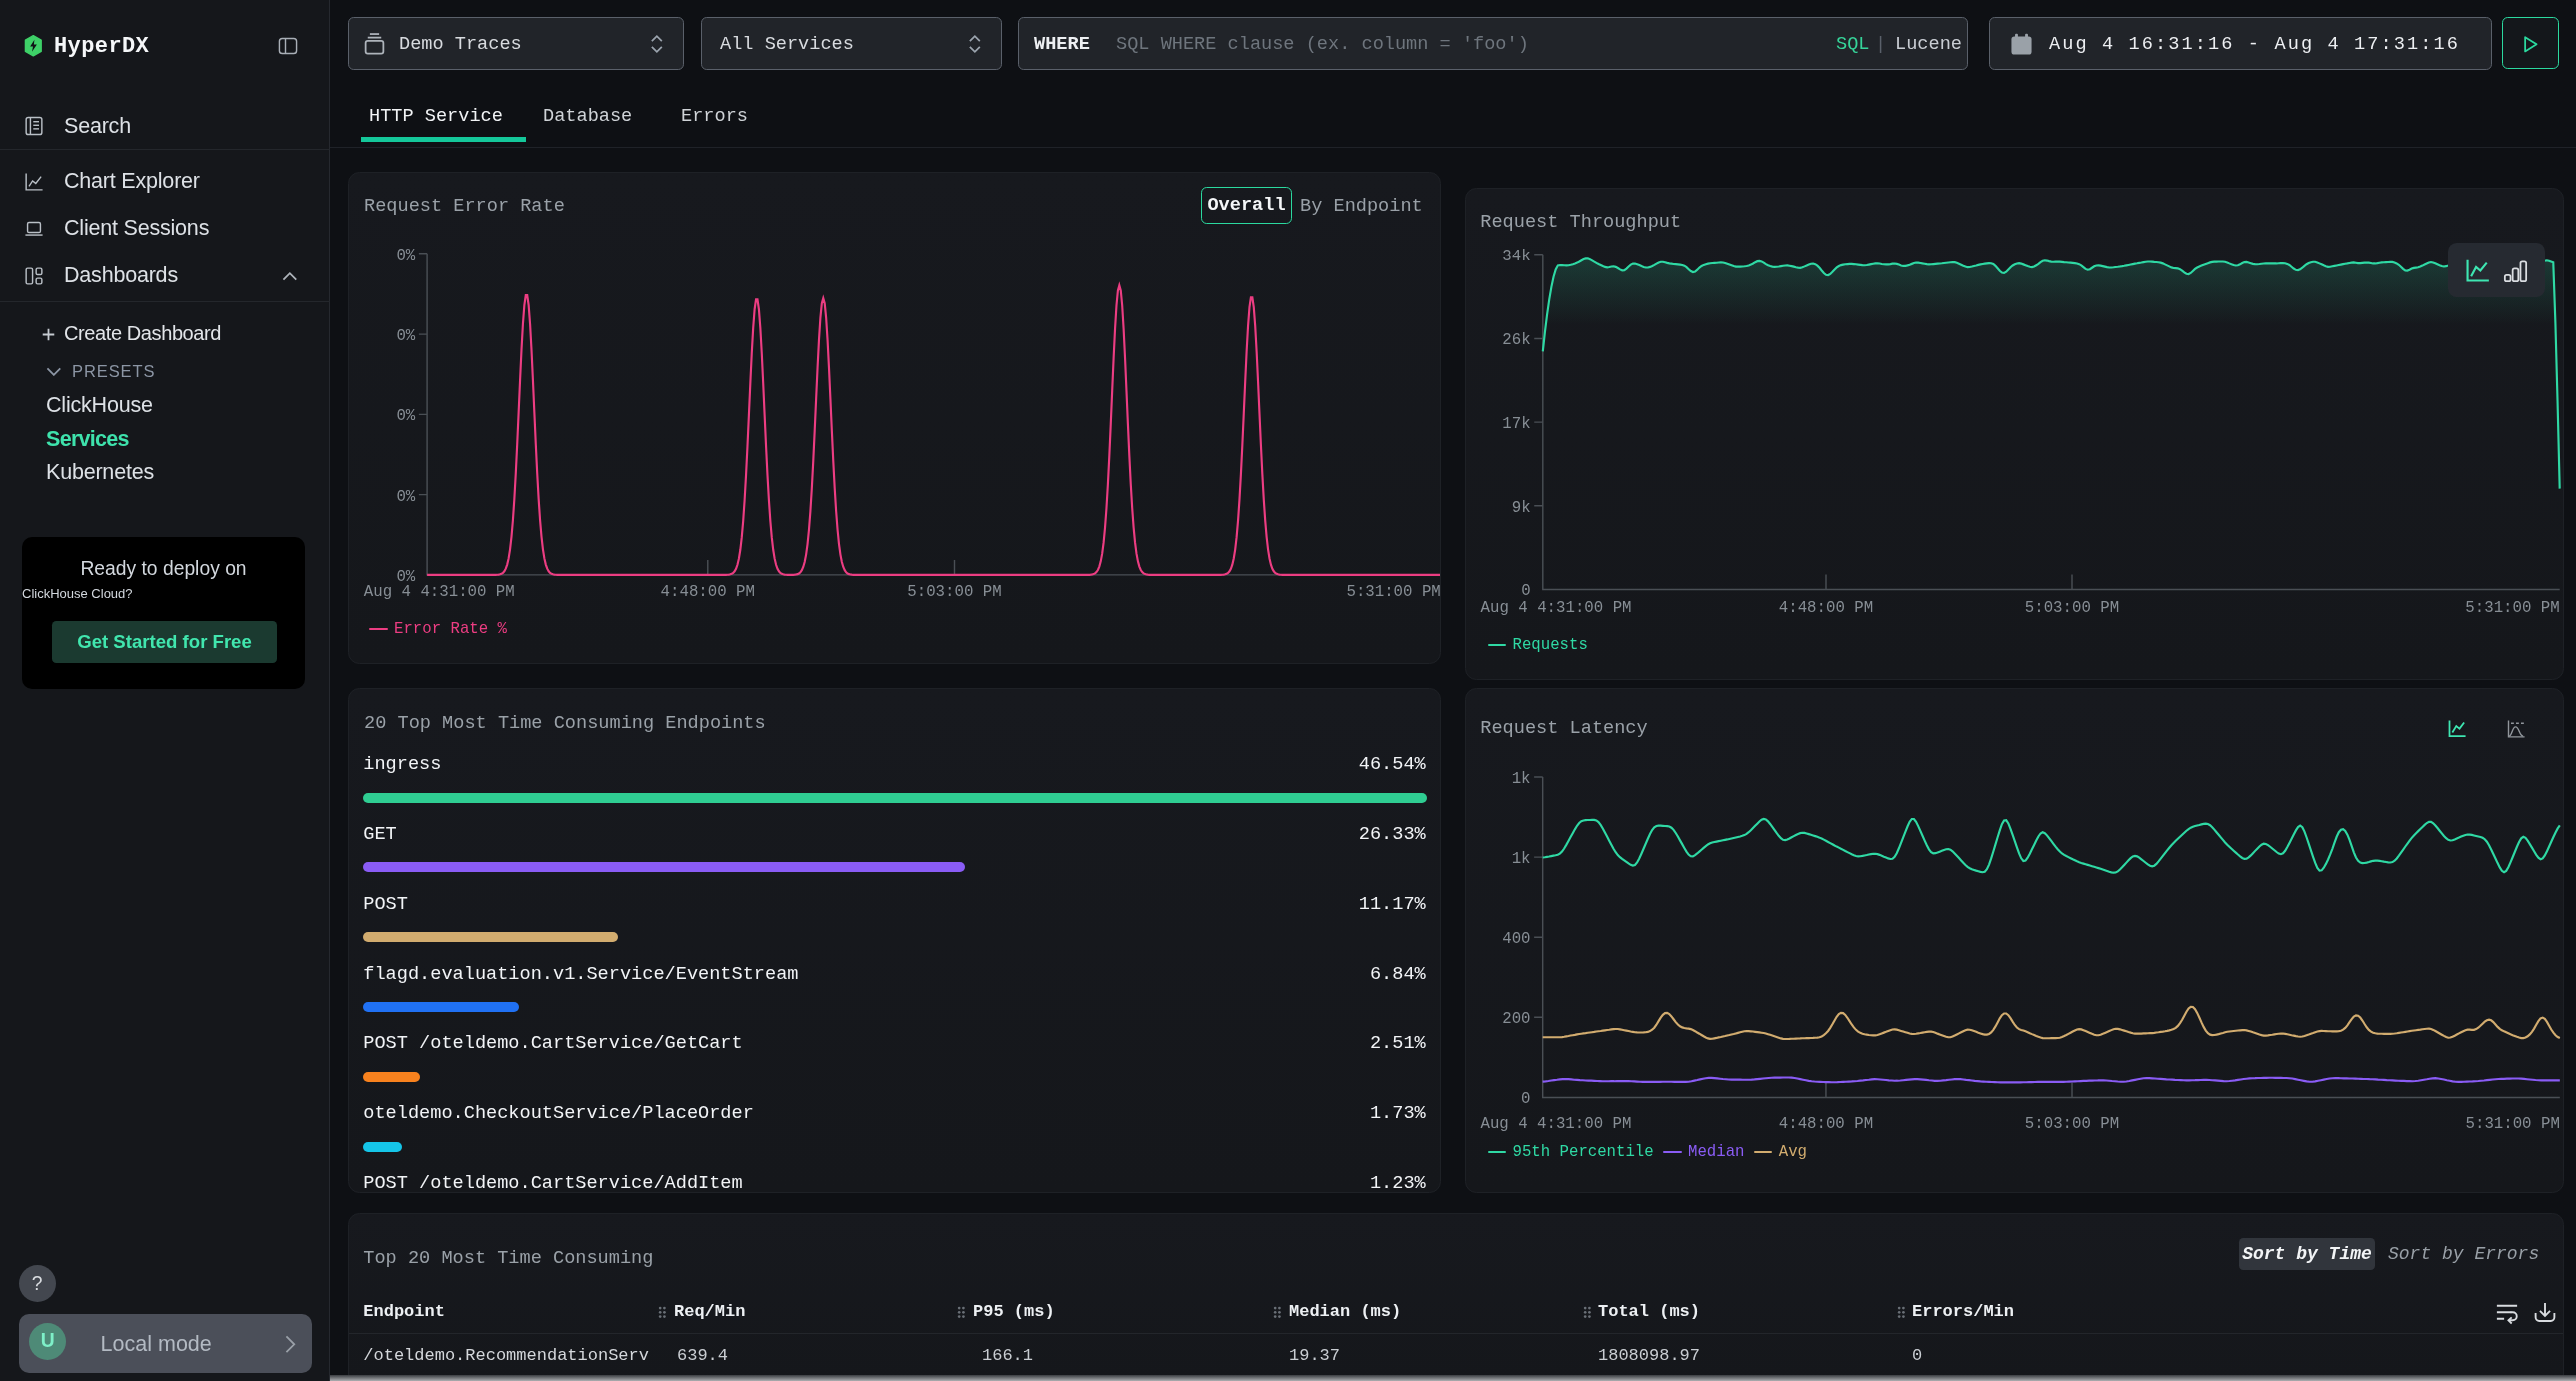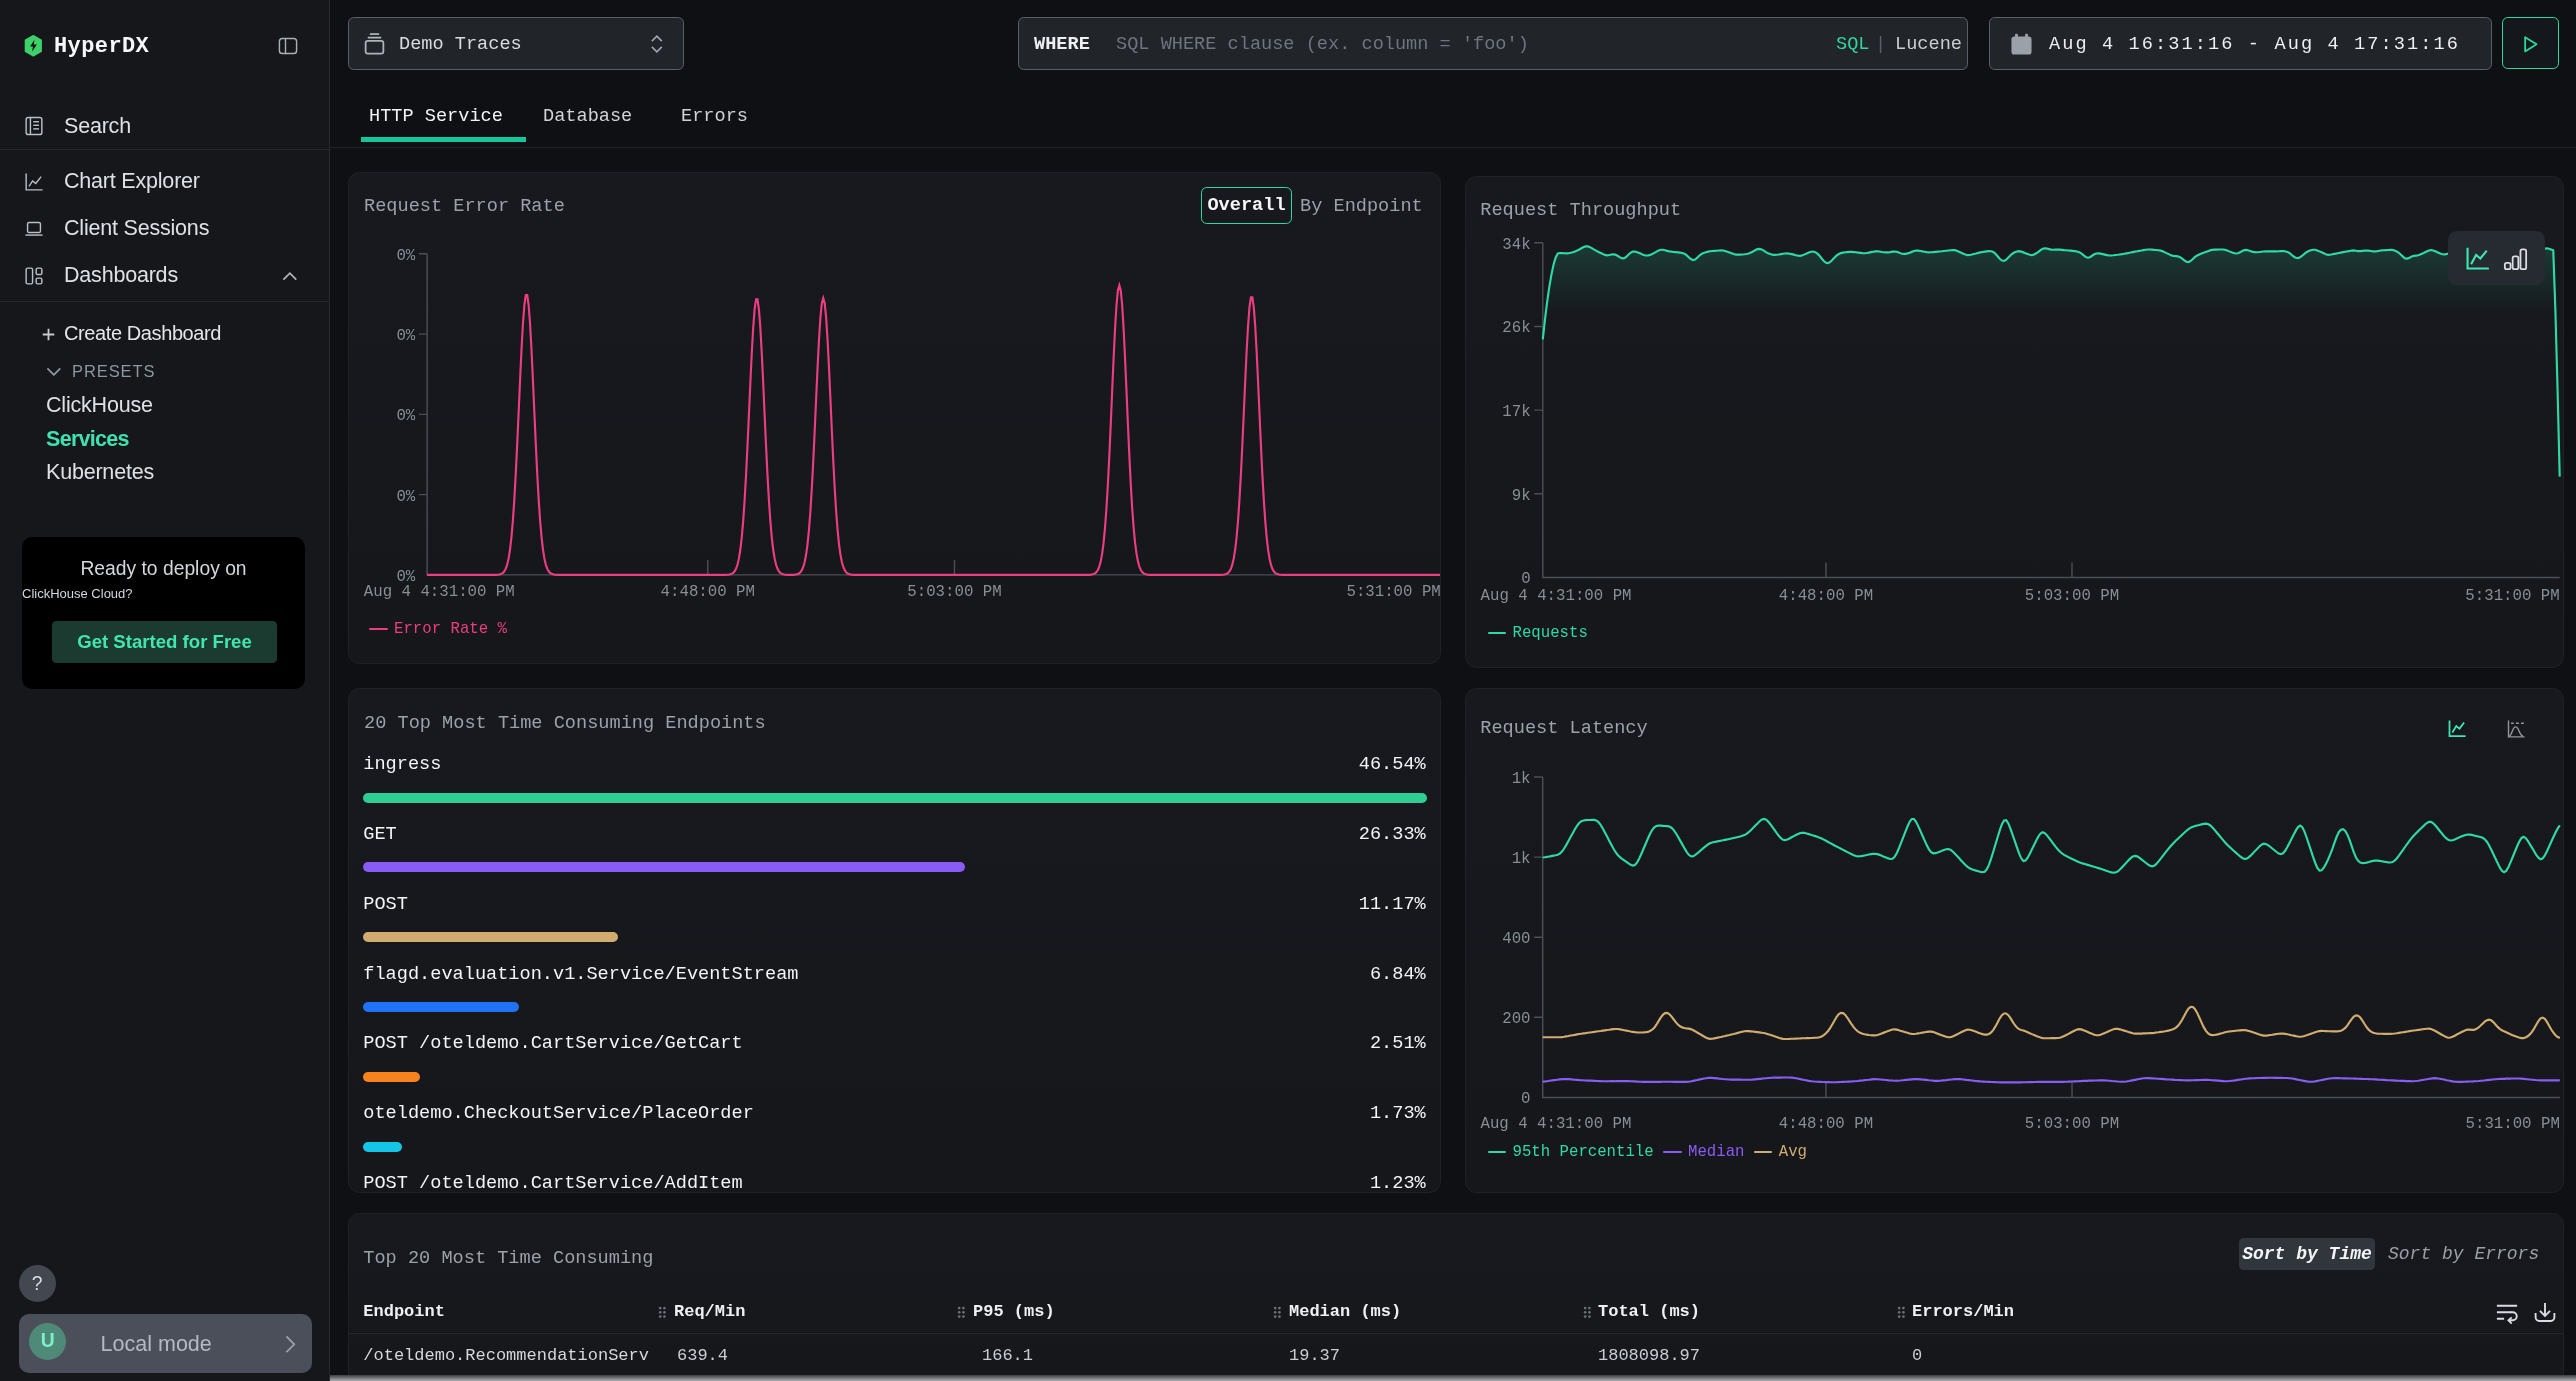--- a/index.html
+++ b/index.html
@@ -124,20 +124,27 @@
     <rect x="2" y="11" width="25" height="18" rx="3" fill="none" stroke="#AEB4BB" stroke-width="2.5"></rect>
     <line x1="5" y1="6.5" x2="24" y2="6.5" stroke="#AEB4BB" stroke-width="2.5"></line>
     <line x1="8" y1="1.5" x2="21" y2="1.5" stroke="#AEB4BB" stroke-width="2.5"></line>
   </svg>
   <div class="tbtext" style="left:50px">Demo Traces</div>
   <svg class="chev2" width="15.7" height="21.5" viewBox="0 0 22 30">
     <path d="M4 11 L11 4 L18 11" fill="none" stroke="#9AA3AD" stroke-width="2.5"></path>
     <path d="M4 19 L11 26 L18 19" fill="none" stroke="#9AA3AD" stroke-width="2.5"></path>
   </svg>
 </div>
+<div class="tbox" style="left:701px;width:301px">
+  <div class="tbtext" style="left:18px">All Services</div>
+  <svg class="chev2" width="15.7" height="21.5" viewBox="0 0 22 30">
+    <path d="M4 11 L11 4 L18 11" fill="none" stroke="#9AA3AD" stroke-width="2.5"></path>
+    <path d="M4 19 L11 26 L18 19" fill="none" stroke="#9AA3AD" stroke-width="2.5"></path>
+  </svg>
+</div>
 <div class="tbox" style="left:1018px;width:950px">
   <div class="tbtext" style="left:15px;font-weight:bold;color:#EDEFF2">WHERE</div>
   <div class="tbtext" style="left:97px;color:#6E757D">SQL WHERE clause (ex. column = 'foo')</div>
   <div class="tbtext" style="left:817px;color:#36D399">SQL</div>
   <div class="tbtext" style="left:856px;color:#5A606A">|</div>
   <div class="tbtext" style="left:876px;color:#C9CDD3">Lucene</div>
 </div>
 <div class="tbox" style="left:1989px;width:503px">
   <svg class="abs" style="left:20px;top:15px" width="23" height="23" viewBox="0 0 32 32">
     <rect x="2" y="5" width="28" height="25" rx="4" fill="#9AA1A8"></rect>
@@ -180,21 +187,21 @@
       <text x="1526" y="591" text-anchor="end">5:31:00 PM</text>
     </g>
     <path d="M108.5,562.0 L110.5,562.0 L112.5,562.0 L114.5,562.0 L116.5,562.0 L118.5,562.0 L120.5,562.0 L122.5,562.0 L124.5,562.0 L126.5,562.0 L128.5,562.0 L130.5,562.0 L132.5,562.0 L134.5,562.0 L136.5,562.0 L138.5,562.0 L140.5,562.0 L142.5,562.0 L144.5,562.0 L146.5,562.0 L148.5,562.0 L150.5,562.0 L152.5,562.0 L154.5,562.0 L156.5,562.0 L158.5,562.0 L160.5,562.0 L162.5,562.0 L164.5,562.0 L166.5,562.0 L168.5,562.0 L170.5,562.0 L172.5,562.0 L174.5,562.0 L176.5,562.0 L178.5,562.0 L180.5,562.0 L182.5,562.0 L184.5,562.0 L186.5,562.0 L188.5,562.0 L190.5,562.0 L192.5,562.0 L194.5,562.0 L196.5,562.0 L198.5,562.0 L200.5,562.0 L202.5,562.0 L204.5,561.9 L206.5,561.8 L208.5,561.6 L210.5,561.2 L212.5,560.5 L214.5,559.2 L216.5,557.0 L218.5,553.3 L220.5,547.6 L222.5,538.9 L224.5,526.3 L226.5,508.8 L228.5,485.6 L230.5,456.0 L232.5,420.3 L234.5,379.4 L236.5,335.0 L238.5,289.8 L240.5,247.3 L242.5,211.1 L244.5,184.7 L246.5,170.8 L248.5,170.8 L250.5,184.7 L252.5,211.1 L254.5,247.3 L256.5,289.8 L258.5,335.0 L260.5,379.4 L262.5,420.3 L264.5,456.0 L266.5,485.6 L268.5,508.8 L270.5,526.3 L272.5,538.9 L274.5,547.6 L276.5,553.3 L278.5,557.0 L280.5,559.2 L282.5,560.5 L284.5,561.2 L286.5,561.6 L288.5,561.8 L290.5,561.9 L292.5,562.0 L294.5,562.0 L296.5,562.0 L298.5,562.0 L300.5,562.0 L302.5,562.0 L304.5,562.0 L306.5,562.0 L308.5,562.0 L310.5,562.0 L312.5,562.0 L314.5,562.0 L316.5,562.0 L318.5,562.0 L320.5,562.0 L322.5,562.0 L324.5,562.0 L326.5,562.0 L328.5,562.0 L330.5,562.0 L332.5,562.0 L334.5,562.0 L336.5,562.0 L338.5,562.0 L340.5,562.0 L342.5,562.0 L344.5,562.0 L346.5,562.0 L348.5,562.0 L350.5,562.0 L352.5,562.0 L354.5,562.0 L356.5,562.0 L358.5,562.0 L360.5,562.0 L362.5,562.0 L364.5,562.0 L366.5,562.0 L368.5,562.0 L370.5,562.0 L372.5,562.0 L374.5,562.0 L376.5,562.0 L378.5,562.0 L380.5,562.0 L382.5,562.0 L384.5,562.0 L386.5,562.0 L388.5,562.0 L390.5,562.0 L392.5,562.0 L394.5,562.0 L396.5,562.0 L398.5,562.0 L400.5,562.0 L402.5,562.0 L404.5,562.0 L406.5,562.0 L408.5,562.0 L410.5,562.0 L412.5,562.0 L414.5,562.0 L416.5,562.0 L418.5,562.0 L420.5,562.0 L422.5,562.0 L424.5,562.0 L426.5,562.0 L428.5,562.0 L430.5,562.0 L432.5,562.0 L434.5,562.0 L436.5,562.0 L438.5,562.0 L440.5,562.0 L442.5,562.0 L444.5,562.0 L446.5,562.0 L448.5,562.0 L450.5,562.0 L452.5,562.0 L454.5,562.0 L456.5,562.0 L458.5,562.0 L460.5,562.0 L462.5,562.0 L464.5,562.0 L466.5,562.0 L468.5,562.0 L470.5,562.0 L472.5,562.0 L474.5,562.0 L476.5,562.0 L478.5,562.0 L480.5,562.0 L482.5,562.0 L484.5,562.0 L486.5,562.0 L488.5,562.0 L490.5,562.0 L492.5,562.0 L494.5,562.0 L496.5,562.0 L498.5,562.0 L500.5,562.0 L502.5,562.0 L504.5,562.0 L506.5,562.0 L508.5,562.0 L510.5,562.0 L512.5,562.0 L514.5,562.0 L516.5,562.0 L518.5,562.0 L520.5,562.0 L522.5,562.0 L524.5,562.0 L526.5,561.9 L528.5,561.8 L530.5,561.6 L532.5,561.2 L534.5,560.5 L536.5,559.2 L538.5,557.0 L540.5,553.5 L542.5,547.8 L544.5,539.3 L546.5,526.9 L548.5,509.6 L550.5,486.7 L552.5,457.6 L554.5,422.5 L556.5,382.2 L558.5,338.4 L560.5,294.0 L562.5,252.1 L564.5,216.5 L566.5,190.5 L568.5,176.8 L570.5,176.8 L572.5,190.5 L574.5,216.5 L576.5,252.1 L578.5,294.0 L580.5,338.4 L582.5,382.2 L584.5,422.5 L586.5,457.6 L588.5,486.7 L590.5,509.6 L592.5,526.9 L594.5,539.3 L596.5,547.8 L598.5,553.5 L600.5,557.0 L602.5,559.2 L604.5,560.5 L606.5,561.2 L608.5,561.6 L610.5,561.8 L612.5,561.9 L614.5,561.9 L616.5,562.0 L618.5,561.9 L620.5,561.9 L622.5,561.7 L624.5,561.4 L626.5,560.9 L628.5,560.0 L630.5,558.3 L632.5,555.5 L634.5,550.9 L636.5,544.0 L638.5,533.6 L640.5,518.9 L642.5,498.9 L644.5,473.0 L646.5,440.8 L648.5,402.9 L650.5,360.6 L652.5,316.1 L654.5,272.5 L656.5,233.3 L658.5,202.1 L660.5,182.0 L662.5,175.0 L664.5,182.0 L666.5,202.1 L668.5,233.3 L670.5,272.5 L672.5,316.1 L674.5,360.6 L676.5,402.9 L678.5,440.8 L680.5,473.0 L682.5,498.9 L684.5,518.9 L686.5,533.6 L688.5,544.0 L690.5,550.9 L692.5,555.5 L694.5,558.3 L696.5,560.0 L698.5,560.9 L700.5,561.4 L702.5,561.7 L704.5,561.9 L706.5,561.9 L708.5,562.0 L710.5,562.0 L712.5,562.0 L714.5,562.0 L716.5,562.0 L718.5,562.0 L720.5,562.0 L722.5,562.0 L724.5,562.0 L726.5,562.0 L728.5,562.0 L730.5,562.0 L732.5,562.0 L734.5,562.0 L736.5,562.0 L738.5,562.0 L740.5,562.0 L742.5,562.0 L744.5,562.0 L746.5,562.0 L748.5,562.0 L750.5,562.0 L752.5,562.0 L754.5,562.0 L756.5,562.0 L758.5,562.0 L760.5,562.0 L762.5,562.0 L764.5,562.0 L766.5,562.0 L768.5,562.0 L770.5,562.0 L772.5,562.0 L774.5,562.0 L776.5,562.0 L778.5,562.0 L780.5,562.0 L782.5,562.0 L784.5,562.0 L786.5,562.0 L788.5,562.0 L790.5,562.0 L792.5,562.0 L794.5,562.0 L796.5,562.0 L798.5,562.0 L800.5,562.0 L802.5,562.0 L804.5,562.0 L806.5,562.0 L808.5,562.0 L810.5,562.0 L812.5,562.0 L814.5,562.0 L816.5,562.0 L818.5,562.0 L820.5,562.0 L822.5,562.0 L824.5,562.0 L826.5,562.0 L828.5,562.0 L830.5,562.0 L832.5,562.0 L834.5,562.0 L836.5,562.0 L838.5,562.0 L840.5,562.0 L842.5,562.0 L844.5,562.0 L846.5,562.0 L848.5,562.0 L850.5,562.0 L852.5,562.0 L854.5,562.0 L856.5,562.0 L858.5,562.0 L860.5,562.0 L862.5,562.0 L864.5,562.0 L866.5,562.0 L868.5,562.0 L870.5,562.0 L872.5,562.0 L874.5,562.0 L876.5,562.0 L878.5,562.0 L880.5,562.0 L882.5,562.0 L884.5,562.0 L886.5,562.0 L888.5,562.0 L890.5,562.0 L892.5,562.0 L894.5,562.0 L896.5,562.0 L898.5,562.0 L900.5,562.0 L902.5,562.0 L904.5,562.0 L906.5,562.0 L908.5,562.0 L910.5,562.0 L912.5,562.0 L914.5,562.0 L916.5,562.0 L918.5,562.0 L920.5,562.0 L922.5,562.0 L924.5,562.0 L926.5,562.0 L928.5,562.0 L930.5,562.0 L932.5,562.0 L934.5,562.0 L936.5,562.0 L938.5,562.0 L940.5,562.0 L942.5,562.0 L944.5,562.0 L946.5,562.0 L948.5,562.0 L950.5,562.0 L952.5,562.0 L954.5,562.0 L956.5,562.0 L958.5,562.0 L960.5,562.0 L962.5,562.0 L964.5,562.0 L966.5,562.0 L968.5,562.0 L970.5,562.0 L972.5,562.0 L974.5,562.0 L976.5,562.0 L978.5,562.0 L980.5,562.0 L982.5,562.0 L984.5,562.0 L986.5,562.0 L988.5,562.0 L990.5,562.0 L992.5,562.0 L994.5,562.0 L996.5,562.0 L998.5,562.0 L1000.5,562.0 L1002.5,562.0 L1004.5,562.0 L1006.5,562.0 L1008.5,562.0 L1010.5,562.0 L1012.5,562.0 L1014.5,562.0 L1016.5,562.0 L1018.5,562.0 L1020.5,562.0 L1022.5,562.0 L1024.5,562.0 L1026.5,562.0 L1028.5,562.0 L1030.5,562.0 L1032.5,561.9 L1034.5,561.9 L1036.5,561.7 L1038.5,561.4 L1040.5,560.9 L1042.5,559.9 L1044.5,558.1 L1046.5,555.2 L1048.5,550.4 L1050.5,543.1 L1052.5,532.3 L1054.5,516.9 L1056.5,496.0 L1058.5,468.8 L1060.5,435.2 L1062.5,395.5 L1064.5,351.2 L1066.5,304.7 L1068.5,259.0 L1070.5,218.0 L1072.5,185.3 L1074.5,164.3 L1076.5,157.0 L1078.5,164.3 L1080.5,185.3 L1082.5,218.0 L1084.5,259.0 L1086.5,304.7 L1088.5,351.2 L1090.5,395.5 L1092.5,435.2 L1094.5,468.8 L1096.5,496.0 L1098.5,516.9 L1100.5,532.3 L1102.5,543.1 L1104.5,550.4 L1106.5,555.2 L1108.5,558.1 L1110.5,559.9 L1112.5,560.9 L1114.5,561.4 L1116.5,561.7 L1118.5,561.9 L1120.5,561.9 L1122.5,562.0 L1124.5,562.0 L1126.5,562.0 L1128.5,562.0 L1130.5,562.0 L1132.5,562.0 L1134.5,562.0 L1136.5,562.0 L1138.5,562.0 L1140.5,562.0 L1142.5,562.0 L1144.5,562.0 L1146.5,562.0 L1148.5,562.0 L1150.5,562.0 L1152.5,562.0 L1154.5,562.0 L1156.5,562.0 L1158.5,562.0 L1160.5,562.0 L1162.5,562.0 L1164.5,562.0 L1166.5,562.0 L1168.5,562.0 L1170.5,562.0 L1172.5,562.0 L1174.5,562.0 L1176.5,562.0 L1178.5,562.0 L1180.5,562.0 L1182.5,562.0 L1184.5,562.0 L1186.5,562.0 L1188.5,562.0 L1190.5,562.0 L1192.5,562.0 L1194.5,562.0 L1196.5,562.0 L1198.5,562.0 L1200.5,562.0 L1202.5,562.0 L1204.5,562.0 L1206.5,562.0 L1208.5,562.0 L1210.5,562.0 L1212.5,562.0 L1214.5,562.0 L1216.5,562.0 L1218.5,561.9 L1220.5,561.8 L1222.5,561.6 L1224.5,561.2 L1226.5,560.5 L1228.5,559.2 L1230.5,557.0 L1232.5,553.4 L1234.5,547.7 L1236.5,539.1 L1238.5,526.6 L1240.5,509.2 L1242.5,486.1 L1244.5,456.8 L1246.5,421.4 L1248.5,380.8 L1250.5,336.7 L1252.5,291.9 L1254.5,249.7 L1256.5,213.8 L1258.5,187.6 L1260.5,173.8 L1262.5,173.8 L1264.5,187.6 L1266.5,213.8 L1268.5,249.7 L1270.5,291.9 L1272.5,336.7 L1274.5,380.8 L1276.5,421.4 L1278.5,456.8 L1280.5,486.1 L1282.5,509.2 L1284.5,526.6 L1286.5,539.1 L1288.5,547.7 L1290.5,553.4 L1292.5,557.0 L1294.5,559.2 L1296.5,560.5 L1298.5,561.2 L1300.5,561.6 L1302.5,561.8 L1304.5,561.9 L1306.5,562.0 L1308.5,562.0 L1310.5,562.0 L1312.5,562.0 L1314.5,562.0 L1316.5,562.0 L1318.5,562.0 L1320.5,562.0 L1322.5,562.0 L1324.5,562.0 L1326.5,562.0 L1328.5,562.0 L1330.5,562.0 L1332.5,562.0 L1334.5,562.0 L1336.5,562.0 L1338.5,562.0 L1340.5,562.0 L1342.5,562.0 L1344.5,562.0 L1346.5,562.0 L1348.5,562.0 L1350.5,562.0 L1352.5,562.0 L1354.5,562.0 L1356.5,562.0 L1358.5,562.0 L1360.5,562.0 L1362.5,562.0 L1364.5,562.0 L1366.5,562.0 L1368.5,562.0 L1370.5,562.0 L1372.5,562.0 L1374.5,562.0 L1376.5,562.0 L1378.5,562.0 L1380.5,562.0 L1382.5,562.0 L1384.5,562.0 L1386.5,562.0 L1388.5,562.0 L1390.5,562.0 L1392.5,562.0 L1394.5,562.0 L1396.5,562.0 L1398.5,562.0 L1400.5,562.0 L1402.5,562.0 L1404.5,562.0 L1406.5,562.0 L1408.5,562.0 L1410.5,562.0 L1412.5,562.0 L1414.5,562.0 L1416.5,562.0 L1418.5,562.0 L1420.5,562.0 L1422.5,562.0 L1424.5,562.0 L1426.5,562.0 L1428.5,562.0 L1430.5,562.0 L1432.5,562.0 L1434.5,562.0 L1436.5,562.0 L1438.5,562.0 L1440.5,562.0 L1442.5,562.0 L1444.5,562.0 L1446.5,562.0 L1448.5,562.0 L1450.5,562.0 L1452.5,562.0 L1454.5,562.0 L1456.5,562.0 L1458.5,562.0 L1460.5,562.0 L1462.5,562.0 L1464.5,562.0 L1466.5,562.0 L1468.5,562.0 L1470.5,562.0 L1472.5,562.0 L1474.5,562.0 L1476.5,562.0 L1478.5,562.0 L1480.5,562.0 L1482.5,562.0 L1484.5,562.0 L1486.5,562.0 L1488.5,562.0 L1490.5,562.0 L1492.5,562.0 L1494.5,562.0 L1496.5,562.0 L1498.5,562.0 L1500.5,562.0 L1502.5,562.0 L1504.5,562.0 L1506.5,562.0 L1508.5,562.0 L1510.5,562.0 L1512.5,562.0 L1514.5,562.0 L1516.5,562.0 L1518.5,562.0 L1520.5,562.0 L1522.5,562.0 L1524.5,562.0 L1526.5,562.0 L1528.5,562.0 L1529.5,562.0" fill="none" stroke="#EC3D82" stroke-width="3"></path>
   </svg>
   <div class="legend" style="left:20px;top:456px">
     <span class="ldash" style="background:#EC3D82"></span>
     <span class="ltext" style="color:#EC3D82">Error Rate %</span>
   </div>
 </div>
 
-<div class="panel" style="left:1465px;top:176px;width:1099px;height:492px">
+<div class="panel" style="left:1465px;top:188px;width:1099px;height:492px">
   <div class="ptitle" style="left:14.3px;top:33px">Request Throughput</div>
   <svg class="abs" style="left:0;top:0" width="1099" height="492" viewBox="0 0 1536 688">
     <defs>
       <linearGradient id="gfill" x1="0" y1="100" x2="0" y2="190" gradientUnits="userSpaceOnUse">
         <stop offset="0" stop-color="#2FD9A4" stop-opacity="0.17"></stop>
         <stop offset="1" stop-color="#2FD9A4" stop-opacity="0"></stop>
       </linearGradient>
     </defs>
     <g stroke="#4A4F55" stroke-width="2" fill="none">
       <path d="M107 92 V560 H1529"></path>

